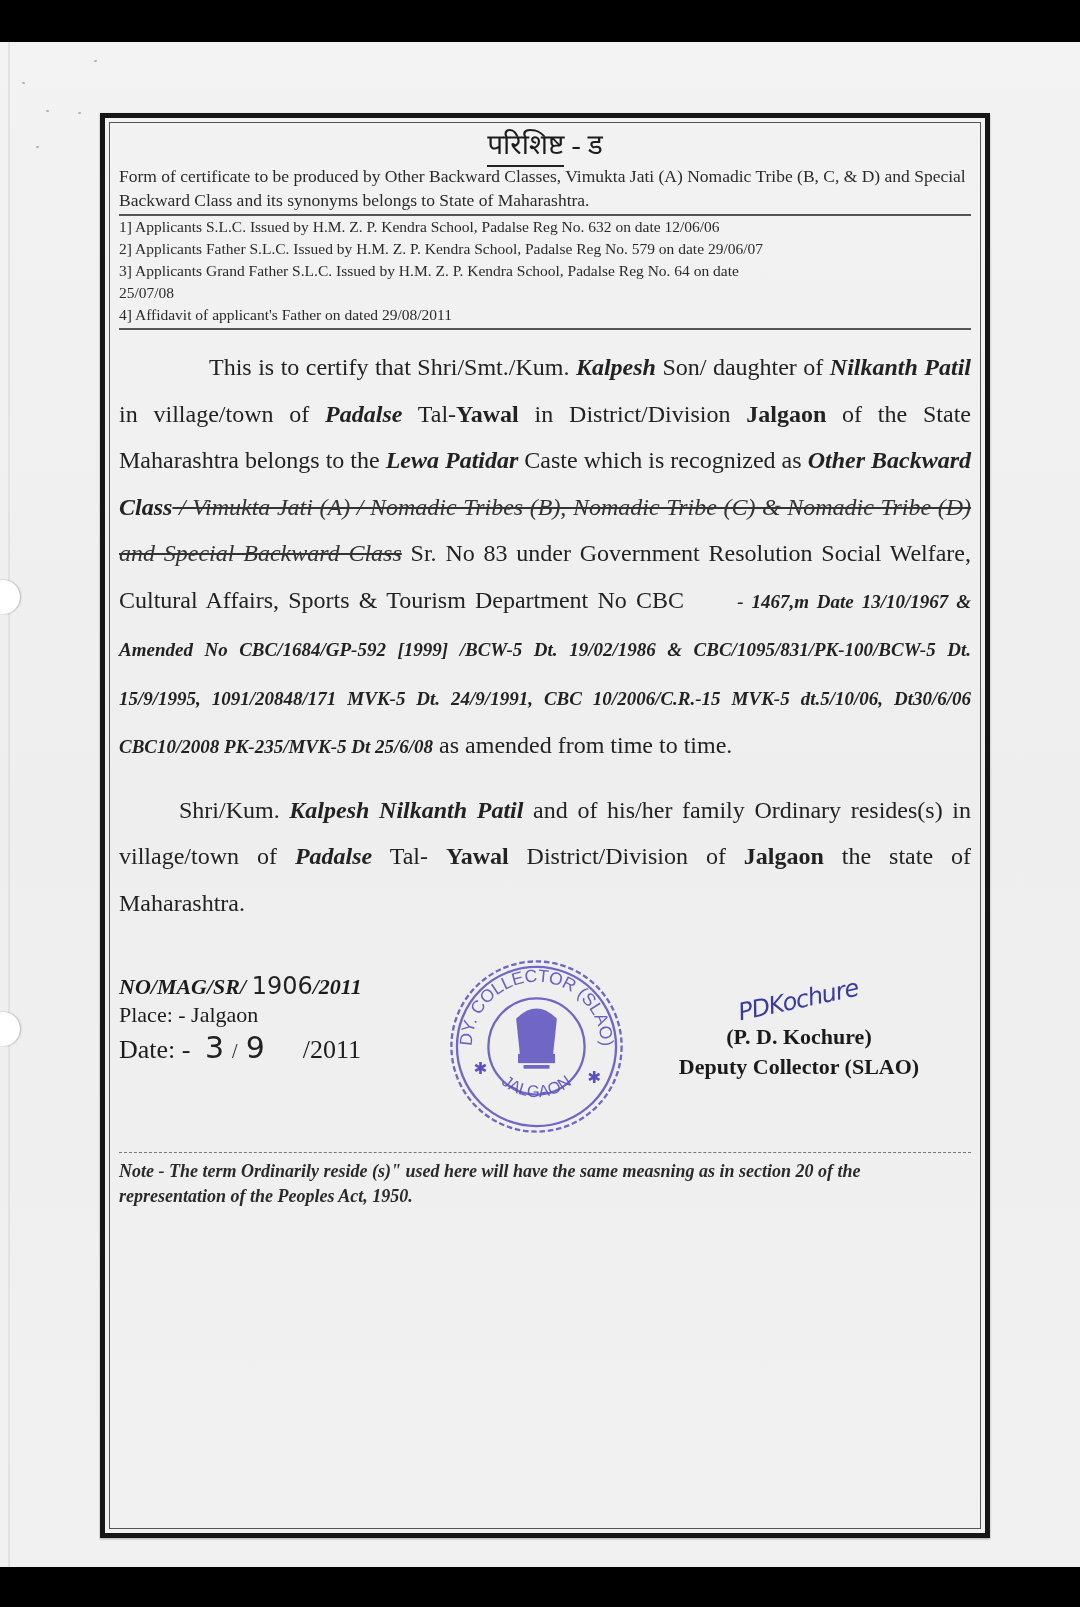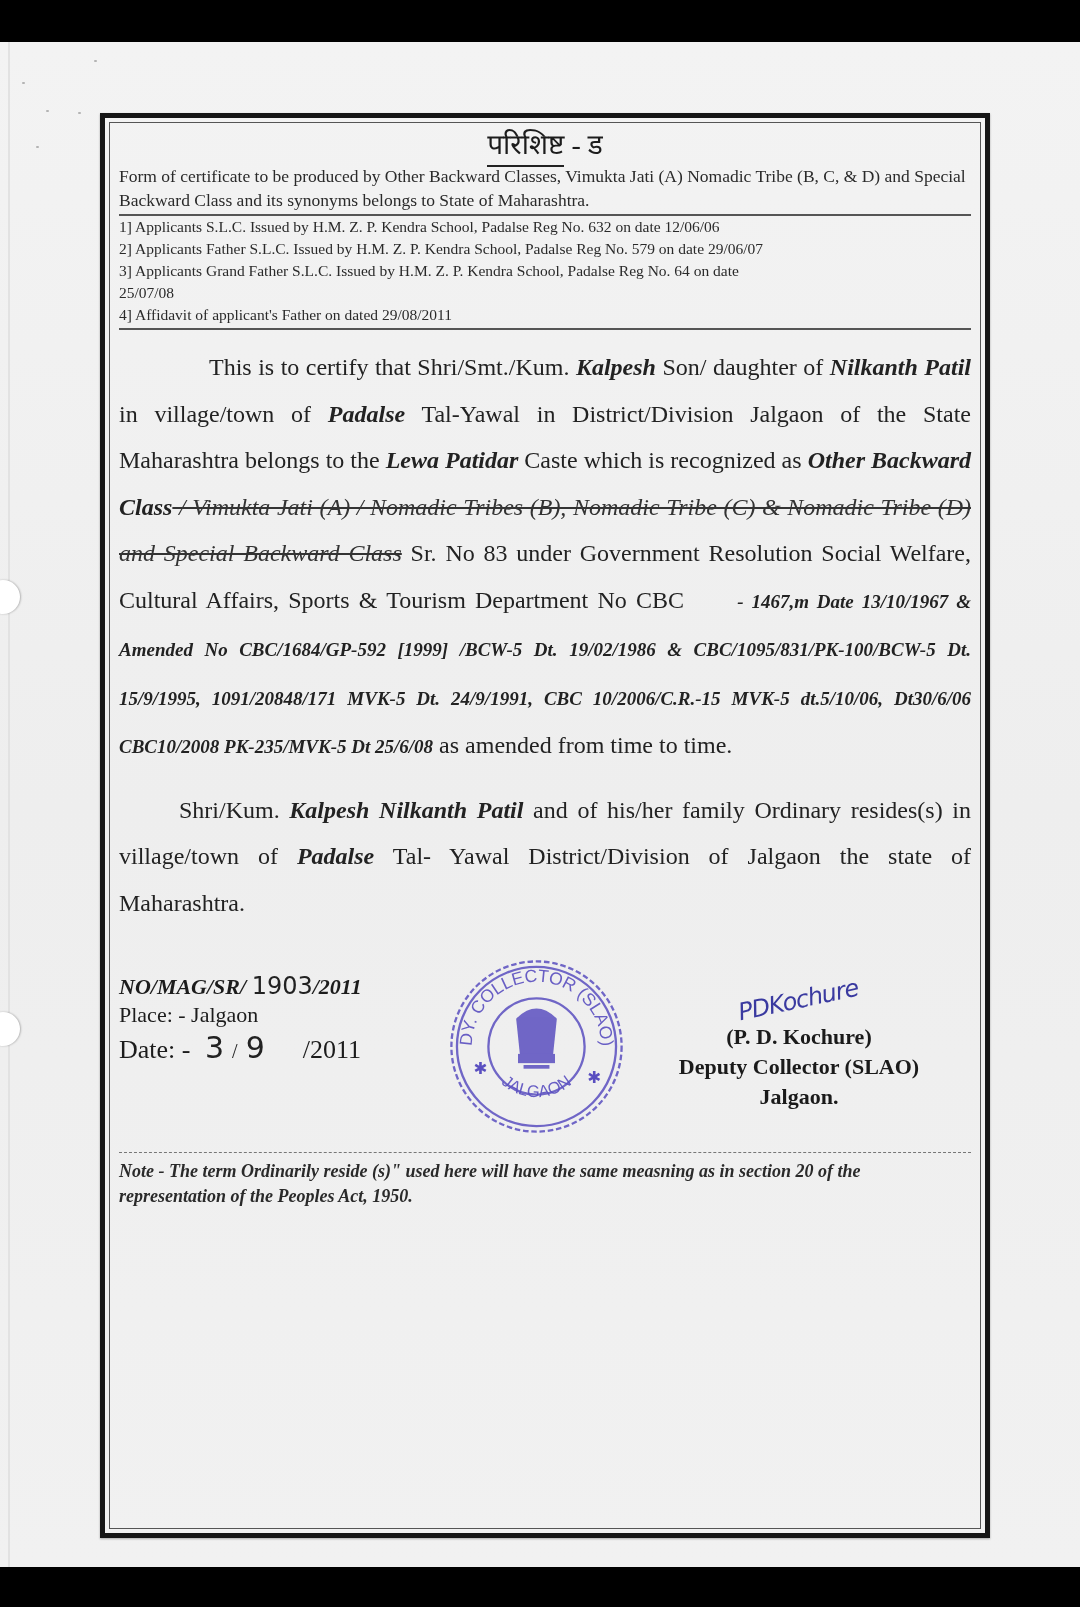--- a/index.html
+++ b/index.html
@@ -27,21 +27,21 @@
   .dv-list { font-size:15.5px; line-height:22px; color:#2a2a2a; }
   .dv-list div { white-space:nowrap; }
 
   .cc-title { text-align:center; font-weight:bold; font-size:33px; margin-top:12px; line-height:40px; }
   .cc-title span { border-bottom:3px solid #111; }
 
   .body-text { font-size:24px; line-height:46.5px; text-align:justify; margin-top:14px; color:#222; }
   .indent { display:inline-block; width:90px; }
   .indent2 { display:inline-block; width:60px; }
   .bi { font-weight:bold; font-style:italic;margin-top:8px; }
-  .b { font-weight:normal; }
+  .b { font-weight:bold; }
   .strike { font-style:italic; text-decoration:line-through; text-decoration-thickness:1.5px; color:#333; }
   .ref { font-weight:bold; font-style:italic; font-size:19px;margin-left:44px; }
 
   .para2 { margin-top:16px; }
 
   .footer-block { position:relative; height:180px; margin-top:20px; }
   .ref-no { position:absolute; left:0; top:26px; font-size:22px; font-weight:bold; font-style:italic; }
   .hand { font-family:"DejaVu Sans", sans-serif; font-style:normal; font-weight:normal; font-size:24px; color:#222; }
   .place { position:absolute; left:0; top:56px; font-size:22px; }
   .date { position:absolute; left:0; top:84px; font-size:26px; }
@@ -86,21 +86,21 @@
         <div>4] Affidavit of applicant's Father on dated 29/08/2011</div>
       </div>
       <div class="hr"></div>
 
 
       <div class="body-text"><span class="indent"></span><span>This is to certify that Shri/Smt./Kum. </span><span class="bi">Kalpesh</span><span> Son/ daughter of </span><span class="bi">Nilkanth Patil</span><span> in village/town of </span><span class="bi">Padalse</span><span> Tal-</span><span class="b">Yawal</span><span>  in District/Division </span><span class="b">Jalgaon</span><span> of the State Maharashtra belongs to the </span><span class="bi">Lewa Patidar</span><span> Caste which is recognized as </span><span class="bi">Other Backward Class</span><span class="strike"> / Vimukta Jati (A) / Nomadic Tribes (B), Nomadic Tribe (C)  &amp; Nomadic Tribe (D) and Special Backward Class</span><span> Sr. No 83 under Government Resolution Social Welfare, Cultural Affairs, Sports &amp; Tourism Department No CBC </span><span class="ref">- 1467,m Date 13/10/1967 &amp; Amended No CBC/1684/GP-592 [1999] /BCW-5 Dt. 19/02/1986 &amp; CBC/1095/831/PK-100/BCW-5 Dt. 15/9/1995, 1091/20848/171 MVK-5 Dt. 24/9/1991, CBC 10/2006/C.R.-15 MVK-5 dt.5/10/06, Dt30/6/06 CBC10/2008 PK-235/MVK-5 Dt 25/6/08</span><span>  as amended from time to time.</span></div>
 
       <div class="body-text para2"><span class="indent2"></span><span>Shri/Kum. </span><span class="bi">Kalpesh Nilkanth Patil</span><span> and of his/her family Ordinary resides(s) in village/town of </span><span class="bi">Padalse</span><span> Tal- </span><span class="b">Yawal</span><span> District/Division of </span><span class="b">Jalgaon</span><span> the state of Maharashtra.</span></div>
 
       <div class="footer-block">
-        <div class="ref-no"><span>NO/MAG/SR/ </span><span class="hand">1903</span><span>/2011</span></div>
+        <div class="ref-no"><span>NO/MAG/SR/ </span><span class="hand">1906</span><span>/2011</span></div>
         <div class="place">Place: - Jalgaon</div>
         <div class="date"><span>Date: -</span> <span class="hand">3</span><span style="font-size:20px">/</span><span class="hand">9</span><span style="margin-left:30px">/2011</span></div>
 
         <svg class="stamp" viewBox="0 0 200 200">
           <defs>
             <path id="topArc" d="M 30,100 A 70,70 0 0,1 170,100"></path>
             <path id="botArc" d="M 45,115 A 58,58 0 0,0 155,115"></path>
           </defs>
           <g fill="none" stroke="#5a4fc0" stroke-width="2.5" opacity="0.85">
             <circle cx="100" cy="100" r="92" stroke-dasharray="6 3"></circle>
@@ -115,21 +115,20 @@
           <text font-size="19" font-family="Liberation Sans, sans-serif" fill="#5a4fc0" opacity="0.9"><textPath href="#topArc" startOffset="50%" text-anchor="middle">DY. COLLECTOR (SLAO)</textPath></text>
           <text font-size="18" font-family="Liberation Sans, sans-serif" fill="#5a4fc0" opacity="0.9"><textPath href="#botArc" startOffset="50%" text-anchor="middle">JALGAON</textPath></text>
           <text x="32" y="130" font-size="18" fill="#5a4fc0">✱</text>
           <text x="155" y="140" font-size="18" fill="#5a4fc0">✱</text>
         </svg>
 
         <div class="sign-block">
           <div class="signature">PDKochure</div>
           <div class="sign-name">(P. D. Kochure)</div>
           <div class="sign-title">Deputy Collector (SLAO)</div>
-          <div class="sign-place">Jalgaon.</div>
         </div>
       </div>
 
       <div class="dash" style="margin-top:26px"></div>
       <div class="note">Note - The term Ordinarily reside (s)" used here will have the same measning as in section 20 of the representation of the Peoples Act, 1950.</div>
     </div>
   </div>
 </div>
 
 </body></html>

